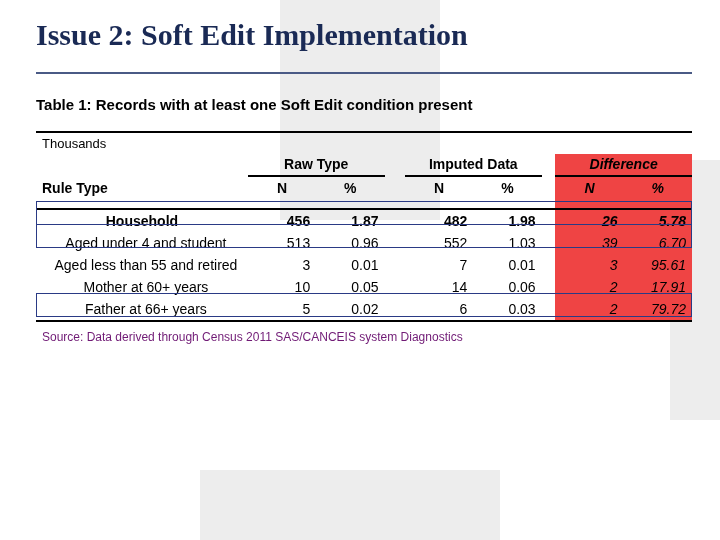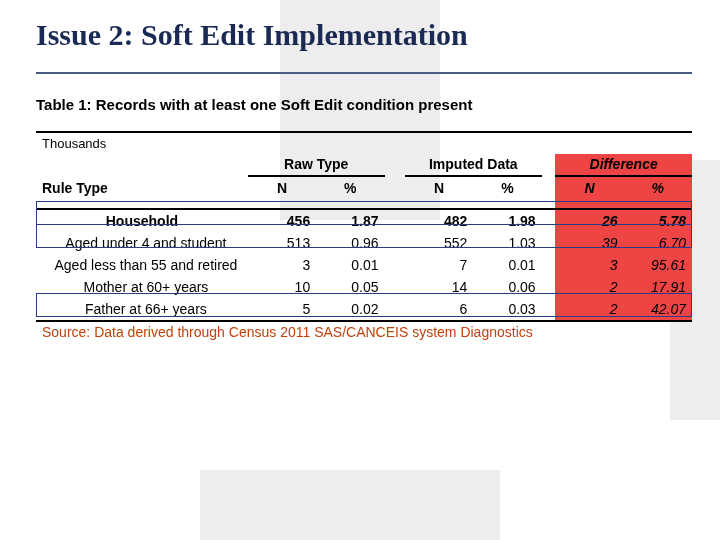--- a/index.html
+++ b/index.html
@@ -27,21 +27,21 @@
   .grp th{font-weight:bold;text-align:center;padding-top:2px}
   .grp .grp-raw{border-bottom:2px solid #000}
   .grp .grp-imp{border-bottom:2px solid #000}
   .grp .grp-diff{font-style:italic;border-bottom:2px solid #000}
   .sub th{font-weight:bold;text-align:center;border-bottom:2px solid #000;padding-bottom:12px}
   .sub th:first-child{text-align:left}
   .bold td{font-weight:bold}
   .ital{font-style:italic}
   .diff{background:#ef4444}
   .gap{background:transparent}
-  .src td{border-top:2px solid #000;font-size:14px;color:#c2410c;font-weight:normal;text-align:left;padding-top:2px}
+  .src td{border-top:2px solid #000;font-size:12px;color:#701a75;font-weight:normal;text-align:left;padding-top:8px}
   .box{position:absolute;border:1.5px solid #2a3a85;pointer-events:none}
   
 </style>
 </head>
 <body>
 <div class="bg-shape1"></div>
 <div class="bg-shape2"></div>
 <div class="bg-shape3"></div>
 
 <div class="slide">
@@ -133,21 +133,21 @@
           </tr>
           <tr>
             <td style="padding-left: 14px; margin-top: 14px;">Father at 66+ years</td>
             <td>5</td>
             <td>0.02</td>
             <td class="gap"></td>
             <td>6</td>
             <td>0.03</td>
             <td class="gap"></td>
             <td class="diff ital">2</td>
-            <td class="diff ital">42.07</td>
+            <td class="diff ital">79.72</td>
           </tr>
         </tbody>
       <tbody>
           <tr class="src">
             <td colspan="9">Source: Data derived through Census 2011 SAS/CANCEIS system Diagnostics</td>
           </tr>
     </tbody>
       </table>
 
     <div class="box" style="left:0;right:0;top:70px;height:22px"></div>

